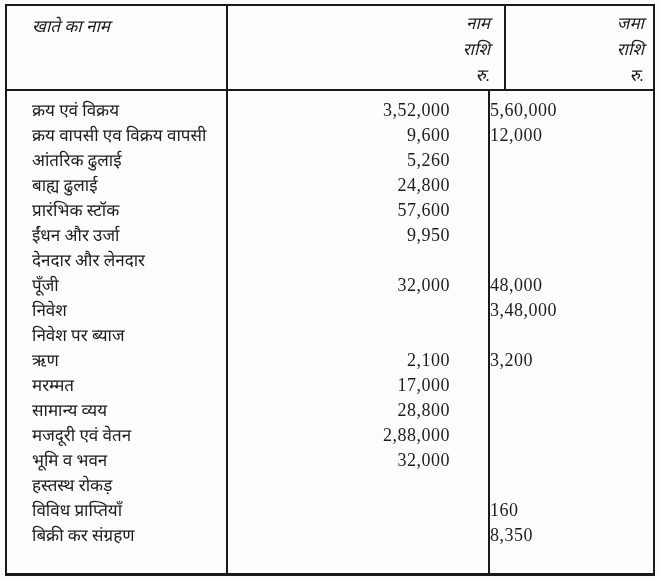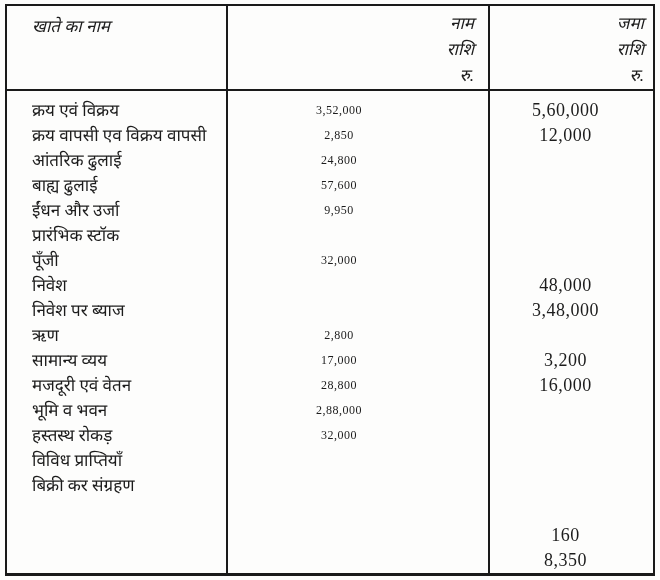--- a/index.html
+++ b/index.html
@@ -18,37 +18,37 @@
     position:relative;width:660px;height:580px;background:var(--bg);overflow:hidden;
   }
   .tbl{
     position:absolute;left:5px;top:4px;width:650px;height:572px;
     box-sizing:border-box;
     border:2px solid var(--border);
     border-bottom-width:3px;
     display:flex;flex-direction:column;overflow:hidden;
     background:var(--bg);
   }
-  .hdr{display:flex;height:83px;flex-shrink:0;border-bottom:2px solid var(--border);}
+  .hdr{display:flex;height:83px;flex-shrink:0;border-bottom:2px solid var(--border);gap:16px;}
   .bdy{display:flex;flex:1;overflow:hidden;}
   .c1{width:221px;border-right:2px solid var(--border);box-sizing:border-box;flex-shrink:0;}
   .c2{width:262px;border-right:2px solid var(--border);box-sizing:border-box;flex-shrink:0;}
   .c3{flex:1;}
   
   .hdr .c1{padding:9px 0 0 25px;font-style:italic;font-size:17px;line-height:24px;}
   .hdr .c2,.hdr .c3{text-align:right;padding-top:5px;font-style:italic;font-size:17px;}
   .hdr .c2{padding-right:14px;}
   .hdr .c3{padding-right:9px;}
   .hline{display:block;height:26px;line-height:26px;}
   
   .bdy .c1,.bdy .c2,.bdy .c3{padding-top:7px;}
   .ln{height:25px;line-height:25px;white-space:nowrap;overflow:hidden;}
   .bdy .c1 .ln{padding-left:25px;font-size:17px;}
-  .bdy .c2 .ln{text-align:center;padding-right:38px;font-size:12px;letter-spacing:0.5px;}
-  .bdy .c3 .ln{text-align:center;padding-right:12px;font-size:18px;letter-spacing:0.5px;}
+  .bdy .c2 .ln{text-align:right;padding-right:38px;font-size:18px;letter-spacing:0.5px;}
+  .bdy .c3 .ln{text-align:left;padding-right:12px;font-size:18px;letter-spacing:0.5px;}
 </style>
 </head>
 <body>
 
 <div class="sheet">
   <div class="tbl">
 
     <div class="hdr">
       <div class="c1">
         <span>खाते का नाम</span>
@@ -64,64 +64,66 @@
         <span class="hline">रु.</span>
       </div>
     </div>
 
     <div class="bdy">
       <div class="c1">
           <div class="ln">क्रय एवं विक्रय</div>
           <div class="ln">क्रय वापसी एव विक्रय वापसी</div>
           <div class="ln">आंतरिक ढुलाई</div>
           <div class="ln">बाह्य ढुलाई</div>
+          <div class="ln">प्रारंभिक स्टॉक</div>
           <div class="ln">ईंधन और उर्जा</div>
-          <div class="ln">प्रारंभिक स्टॉक</div>
+          <div class="ln">देनदार और लेनदार</div>
           <div class="ln">पूँजी</div>
           <div class="ln">निवेश</div>
           <div class="ln">निवेश पर ब्याज</div>
           <div class="ln">ऋण</div>
+          <div class="ln">मरम्मत</div>
           <div class="ln">सामान्य व्यय</div>
           <div class="ln">मजदूरी एवं वेतन</div>
           <div class="ln">भूमि व भवन</div>
           <div class="ln">हस्तस्थ रोकड़</div>
           <div class="ln">विविध प्राप्तियाँ</div>
           <div class="ln">बिक्री कर संग्रहण</div>
         </div>
       <div class="c2">
           <div class="ln">3,52,000</div>
-          <div class="ln">2,850</div>
+          <div class="ln">9,600</div>
+          <div class="ln">5,260</div>
           <div class="ln">24,800</div>
           <div class="ln">57,600</div>
           <div class="ln">9,950</div>
           <div class="ln"></div>
           <div class="ln">32,000</div>
           <div class="ln"></div>
           <div class="ln"></div>
-          <div class="ln">2,800</div>
+          <div class="ln">2,100</div>
           <div class="ln">17,000</div>
           <div class="ln">28,800</div>
           <div class="ln">2,88,000</div>
           <div class="ln">32,000</div>
           <div class="ln"></div>
           <div class="ln"></div>
         </div>
       <div class="c3">
           <div class="ln">5,60,000</div>
           <div class="ln">12,000</div>
           <div class="ln"></div>
           <div class="ln"></div>
           <div class="ln"></div>
           <div class="ln"></div>
           <div class="ln"></div>
           <div class="ln">48,000</div>
           <div class="ln">3,48,000</div>
           <div class="ln"></div>
           <div class="ln">3,200</div>
-          <div class="ln">16,000</div>
           <div class="ln"></div>
           <div class="ln"></div>
           <div class="ln"></div>
           <div class="ln"></div>
           <div class="ln"></div>
           <div class="ln">160</div>
           <div class="ln">8,350</div>
         </div>
     </div>
 

